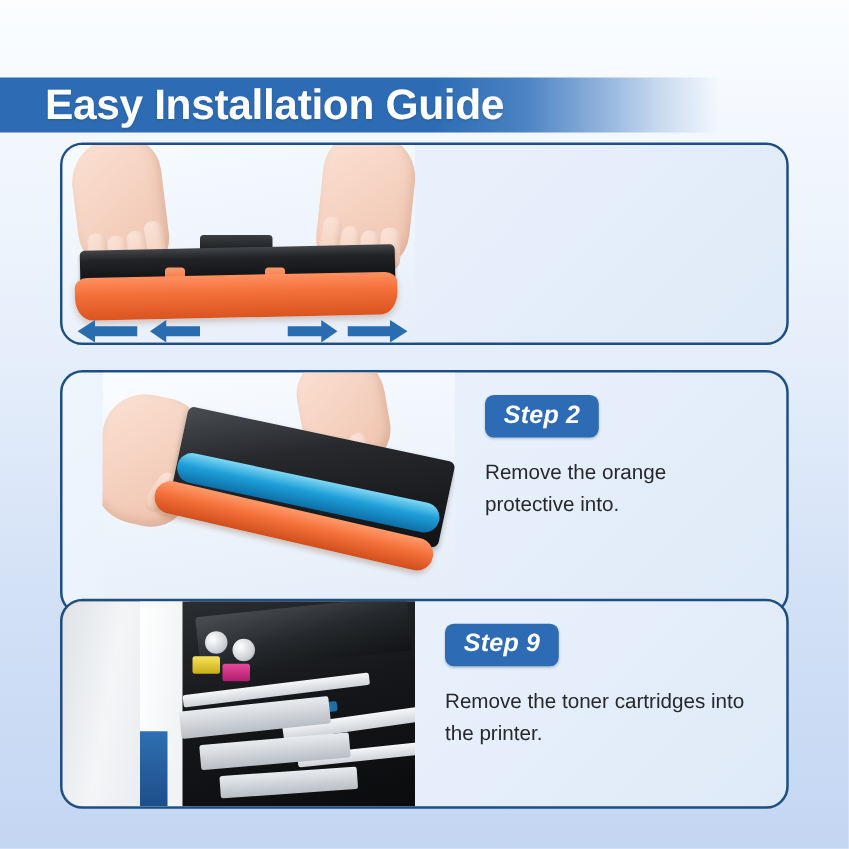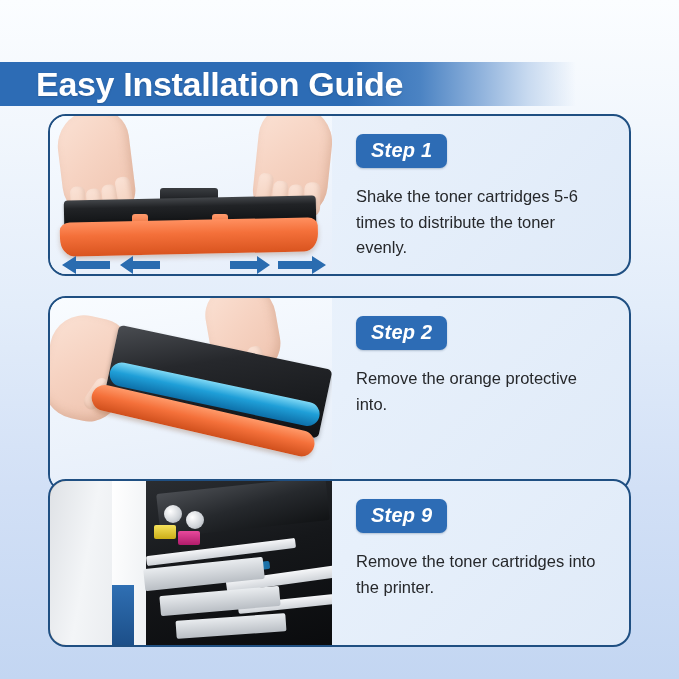--- a/index.html
+++ b/index.html
@@ -46,21 +46,21 @@
     width: 583px;
     border: 2px solid #1f4f82;
     border-radius: 18px;
     box-sizing: border-box;
     overflow: hidden;
     display: flex;
     align-items: stretch;
     background: linear-gradient(135deg, #eef5fd 0%, #e7f0fb 50%, #dfeaf8 100%);
   }
   #card-1 { top: 114px;  height: 162px; }
-  #card-2 { top: 296px;  height: 196px; }
+  #card-2 { top: 296px;  height: 196px; padding-left: 32px; }
   #card-3 { top: 479px;  height: 168px; }
 
   .card-media {
     position: relative;
     flex: 0 0 282px;
     overflow: hidden;
   }
   .card-body {
     flex: 1 1 auto;
     padding: 18px 22px 10px 24px;
@@ -325,24 +325,20 @@
       </div>
       <div class="arrow" style="left:228px; width:48px;">
         <svg width="48" height="18" viewBox="0 0 48 18" fill="currentColor" aria-hidden="true">
           <path d="M48 9 L34 0 L34 5 L0 5 L0 13 L34 13 L34 18 Z"></path>
         </svg>
       </div>
 
     </div>
   </div>
 
-  <div class="card-body">
-    <div class="step-badge">Step 1</div>
-    <div class="step-text">Shake the toner cartridges 5-6 times to distribute the toner evenly.</div>
-  </div>
 </div>
 
 <div class="card" id="card-2">
 
   <div class="card-media">
     <div class="scene scene-bg2">
 
       <div class="hand left2">
         <div class="finger" style="left:48px; top:58px; width:16px; height:34px; transform:rotate(22deg);"></div>
         <div class="finger" style="left:60px; top:48px; width:16px; height:34px; transform:rotate(28deg);"></div>

